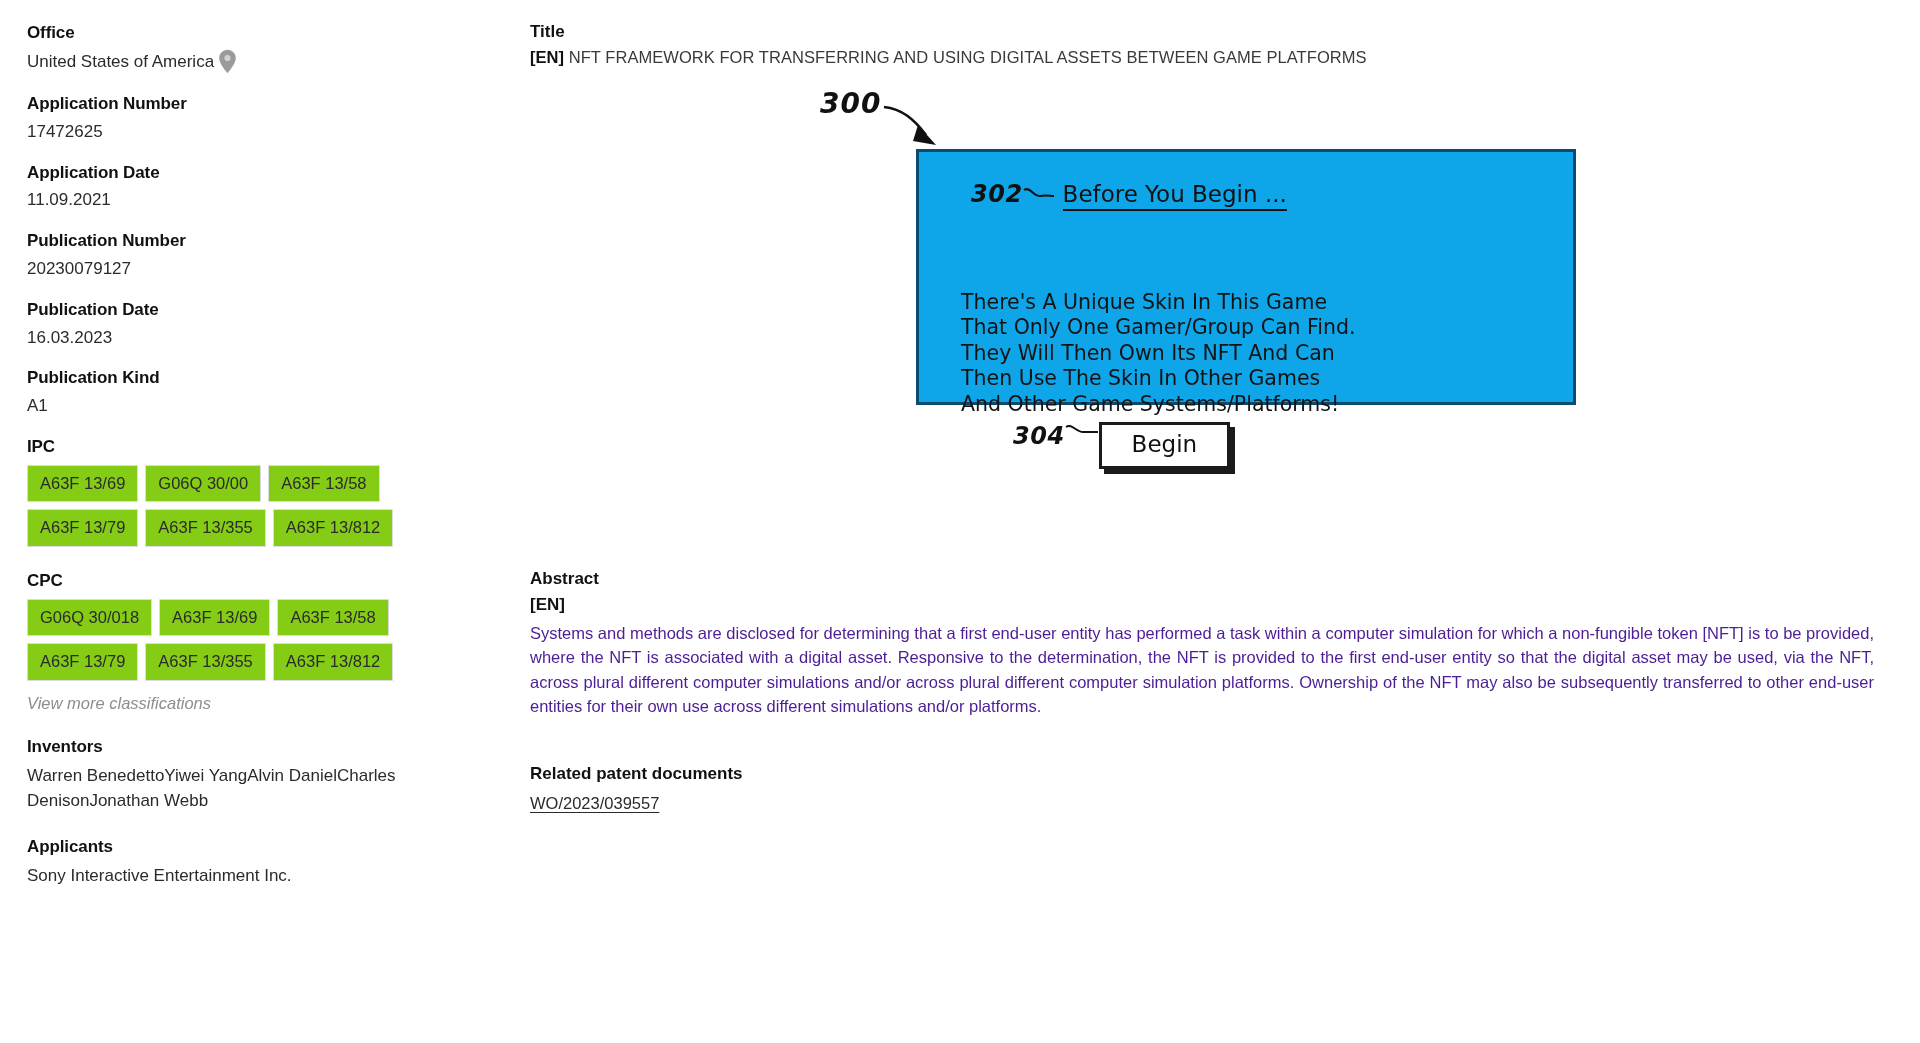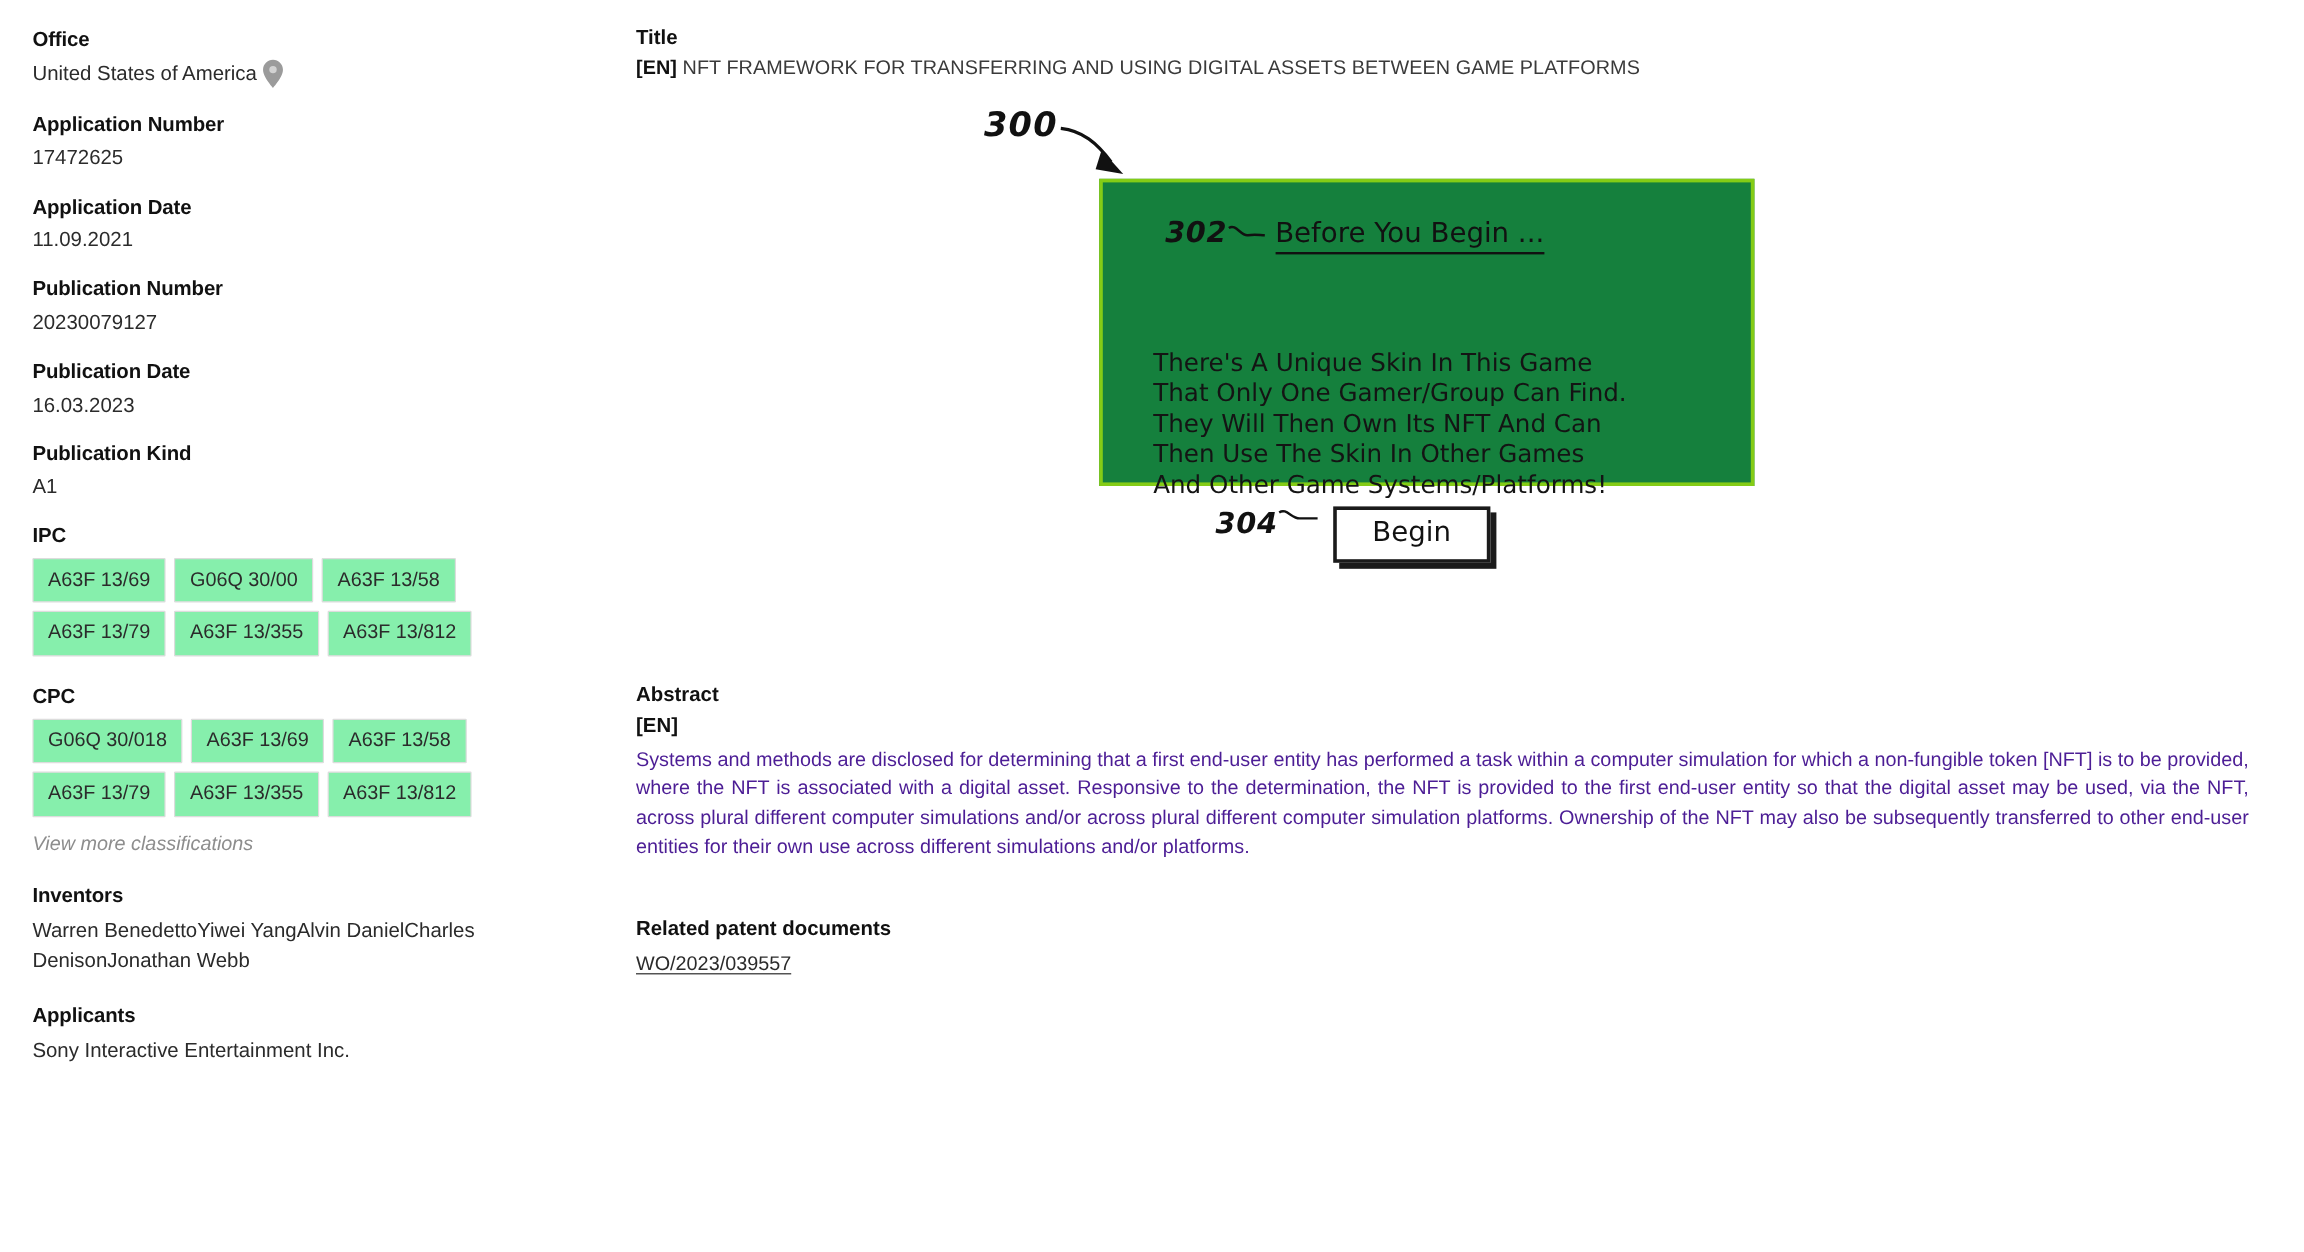--- a/index.html
+++ b/index.html
@@ -54,21 +54,21 @@
 
   .tag-wrap {
     display: flex;
     flex-wrap: wrap;
     gap: 7px 7px;
     max-width: 380px;
     margin-top: 6px;
   }
   .tag {
     border: 1px solid #dcdcdc;
-    background: #86efac;
+    background: #84cc16;
     color: #2b2b2b;
     font-size: 16.5px;
     line-height: 1;
     padding: 9px 12px 10px 12px;
     white-space: nowrap;
     border-radius: 1px;
   }
   .view-more {
     font-size: 16.5px;
     font-style: italic;
@@ -120,24 +120,24 @@
     font-style: italic;
     font-weight: bold;
     font-size: 28px;
     color: #111;
     letter-spacing: 1px;
   }
   .fig-box {
     position: absolute;
     left: 386px;
     top: 62px;
-    width: 546px;
+    width: 660px;
     height: 256px;
-    border: 3px solid #84cc16;
-    background: #15803d;
+    border: 3px solid #0c4a6e;
+    background: #0ea5e9;
   }
   .fig-heading-row {
     position: absolute;
     left: 52px;
     top: 28px;
     display: flex;
     align-items: baseline;
   }
   .fig-num {
     font-family: "DejaVu Sans", sans-serif;
@@ -168,21 +168,20 @@
     margin-top: 30px;
   }
   .fig-btn-row {
     position: absolute;
     left: 94px;
     top: 270px;
     display: flex;
     align-items: flex-start;
   }
   .fig-btn {
-    margin-left: 12px;
     border: 3px solid #1b1b1b;
     background: #fff;
     box-shadow: 5px 5px 0 0 #1b1b1b;
     padding: 6px 30px 8px 30px;
     font-family: "DejaVu Sans", sans-serif;
     font-size: 23px;
     color: #111;
     line-height: 1.18;
   }
   .squiggle { display: inline-block; line-height: 0; }

